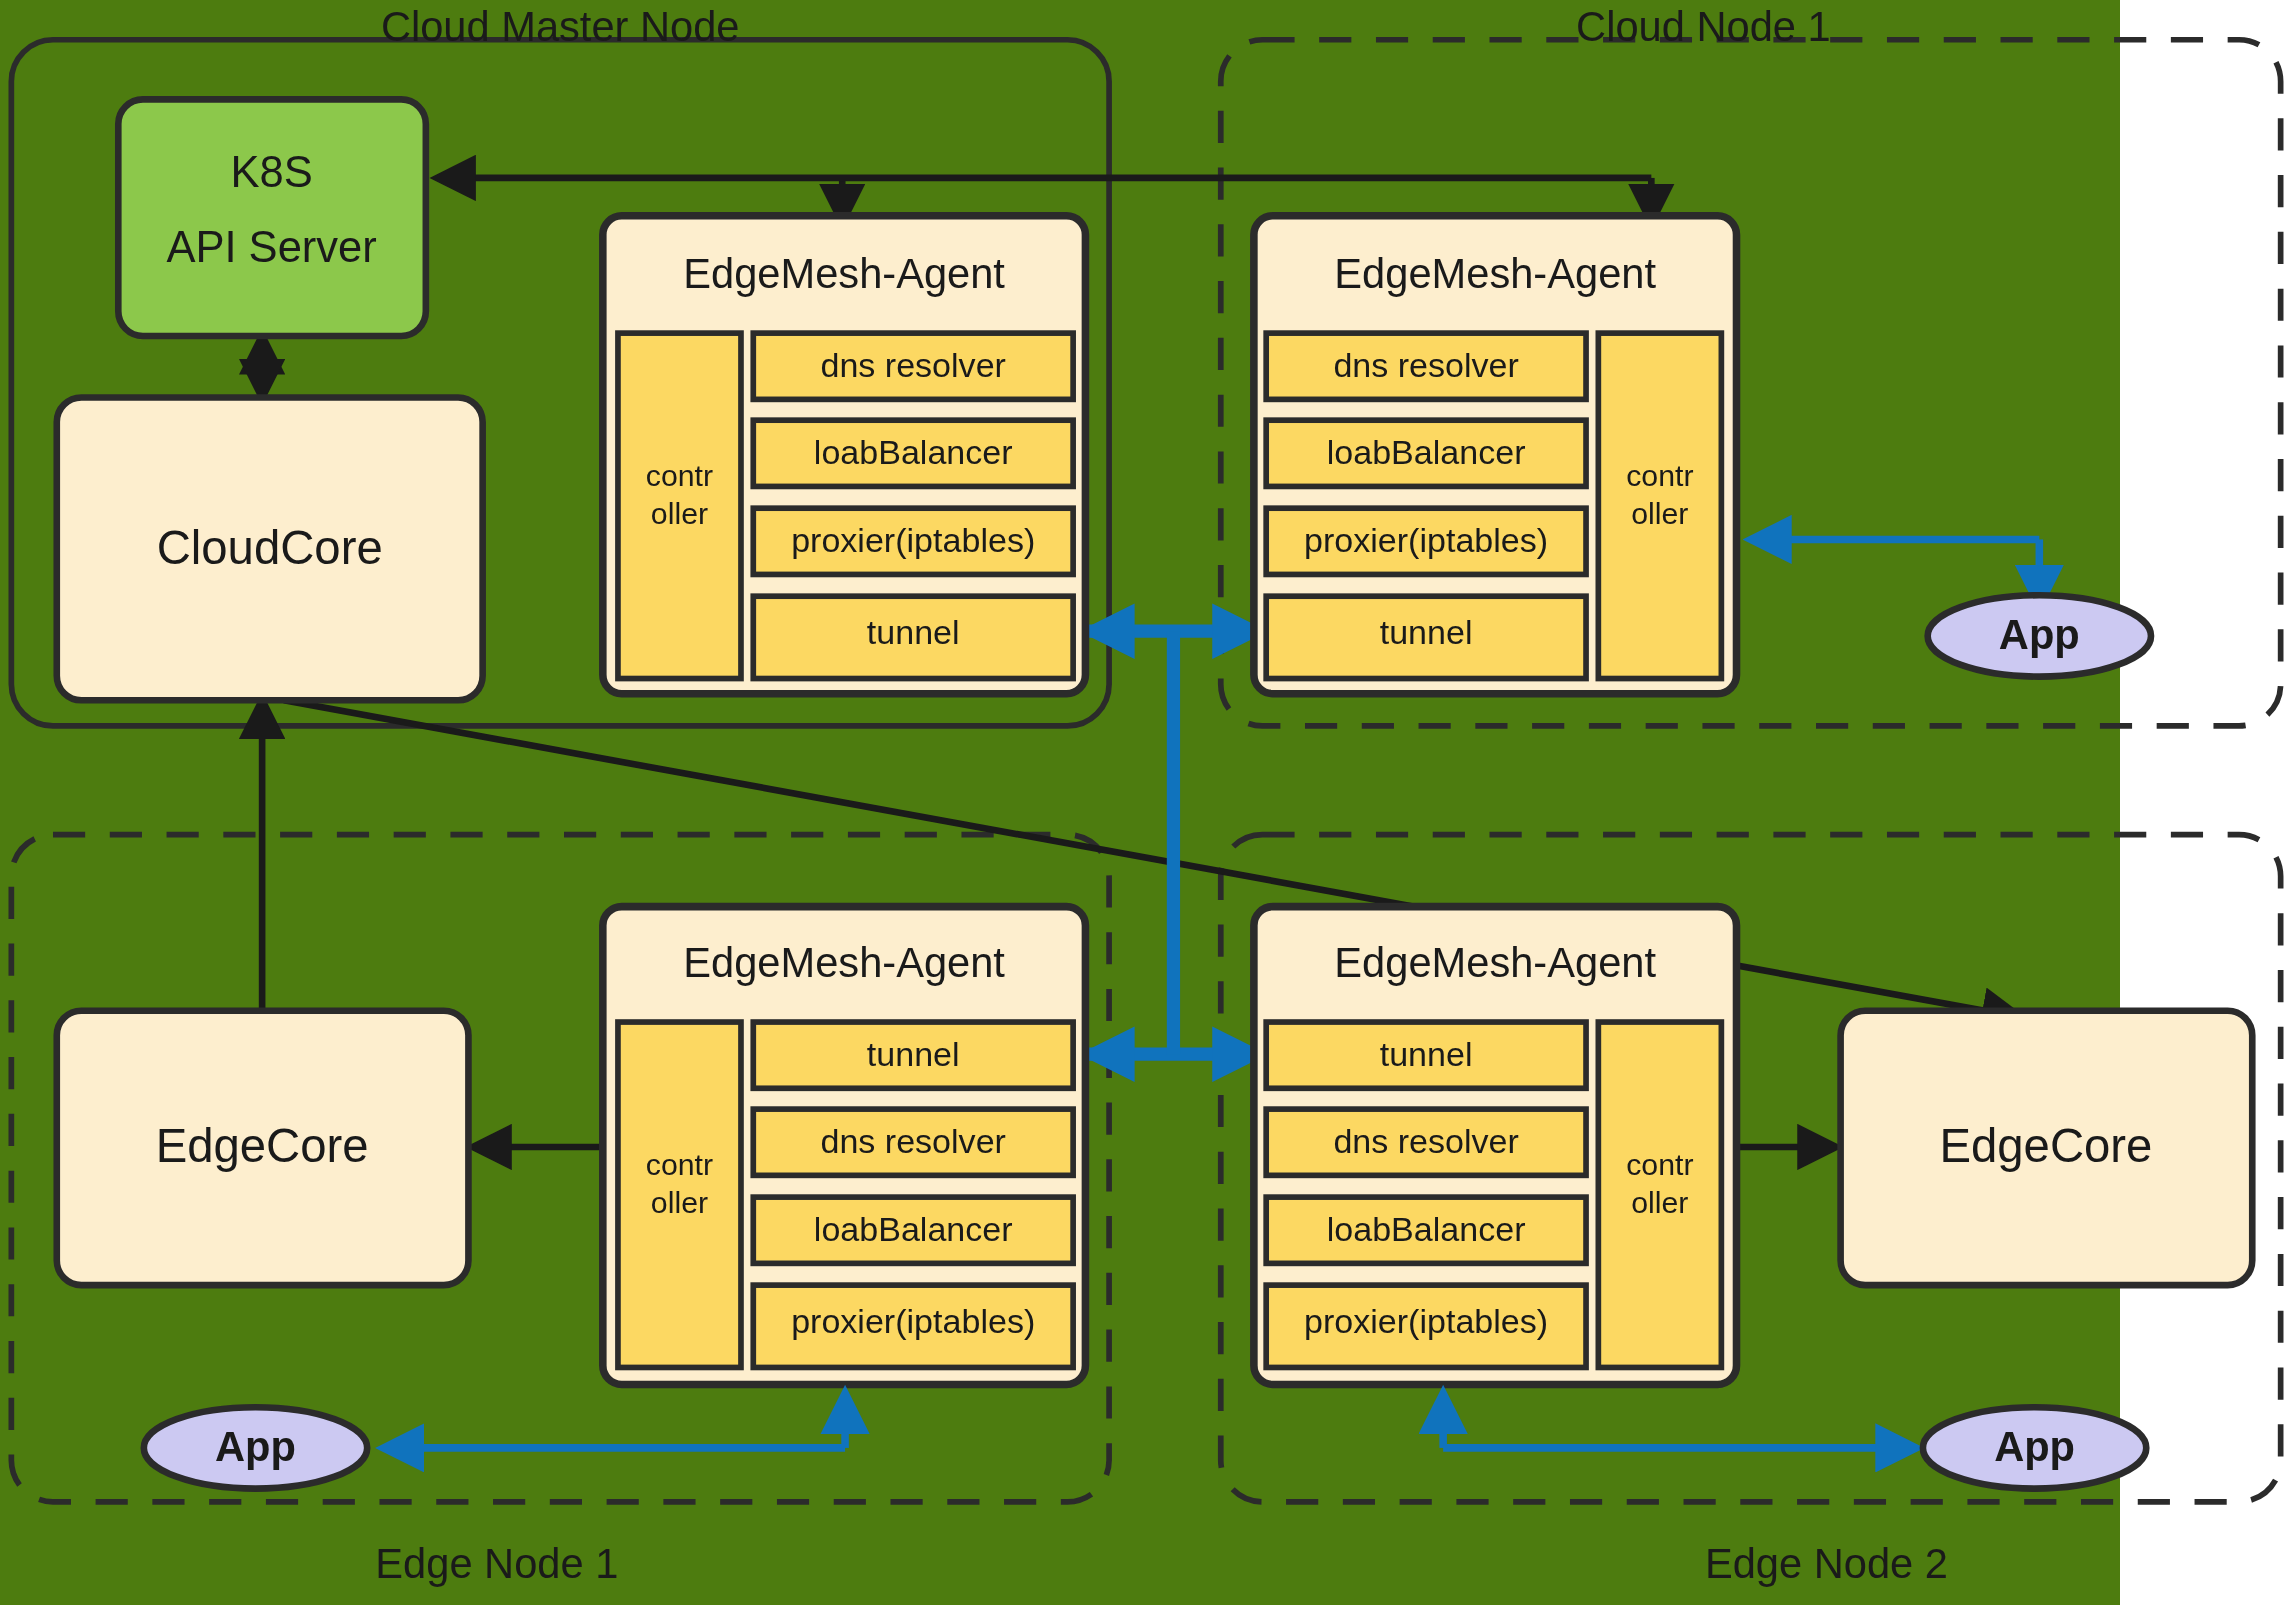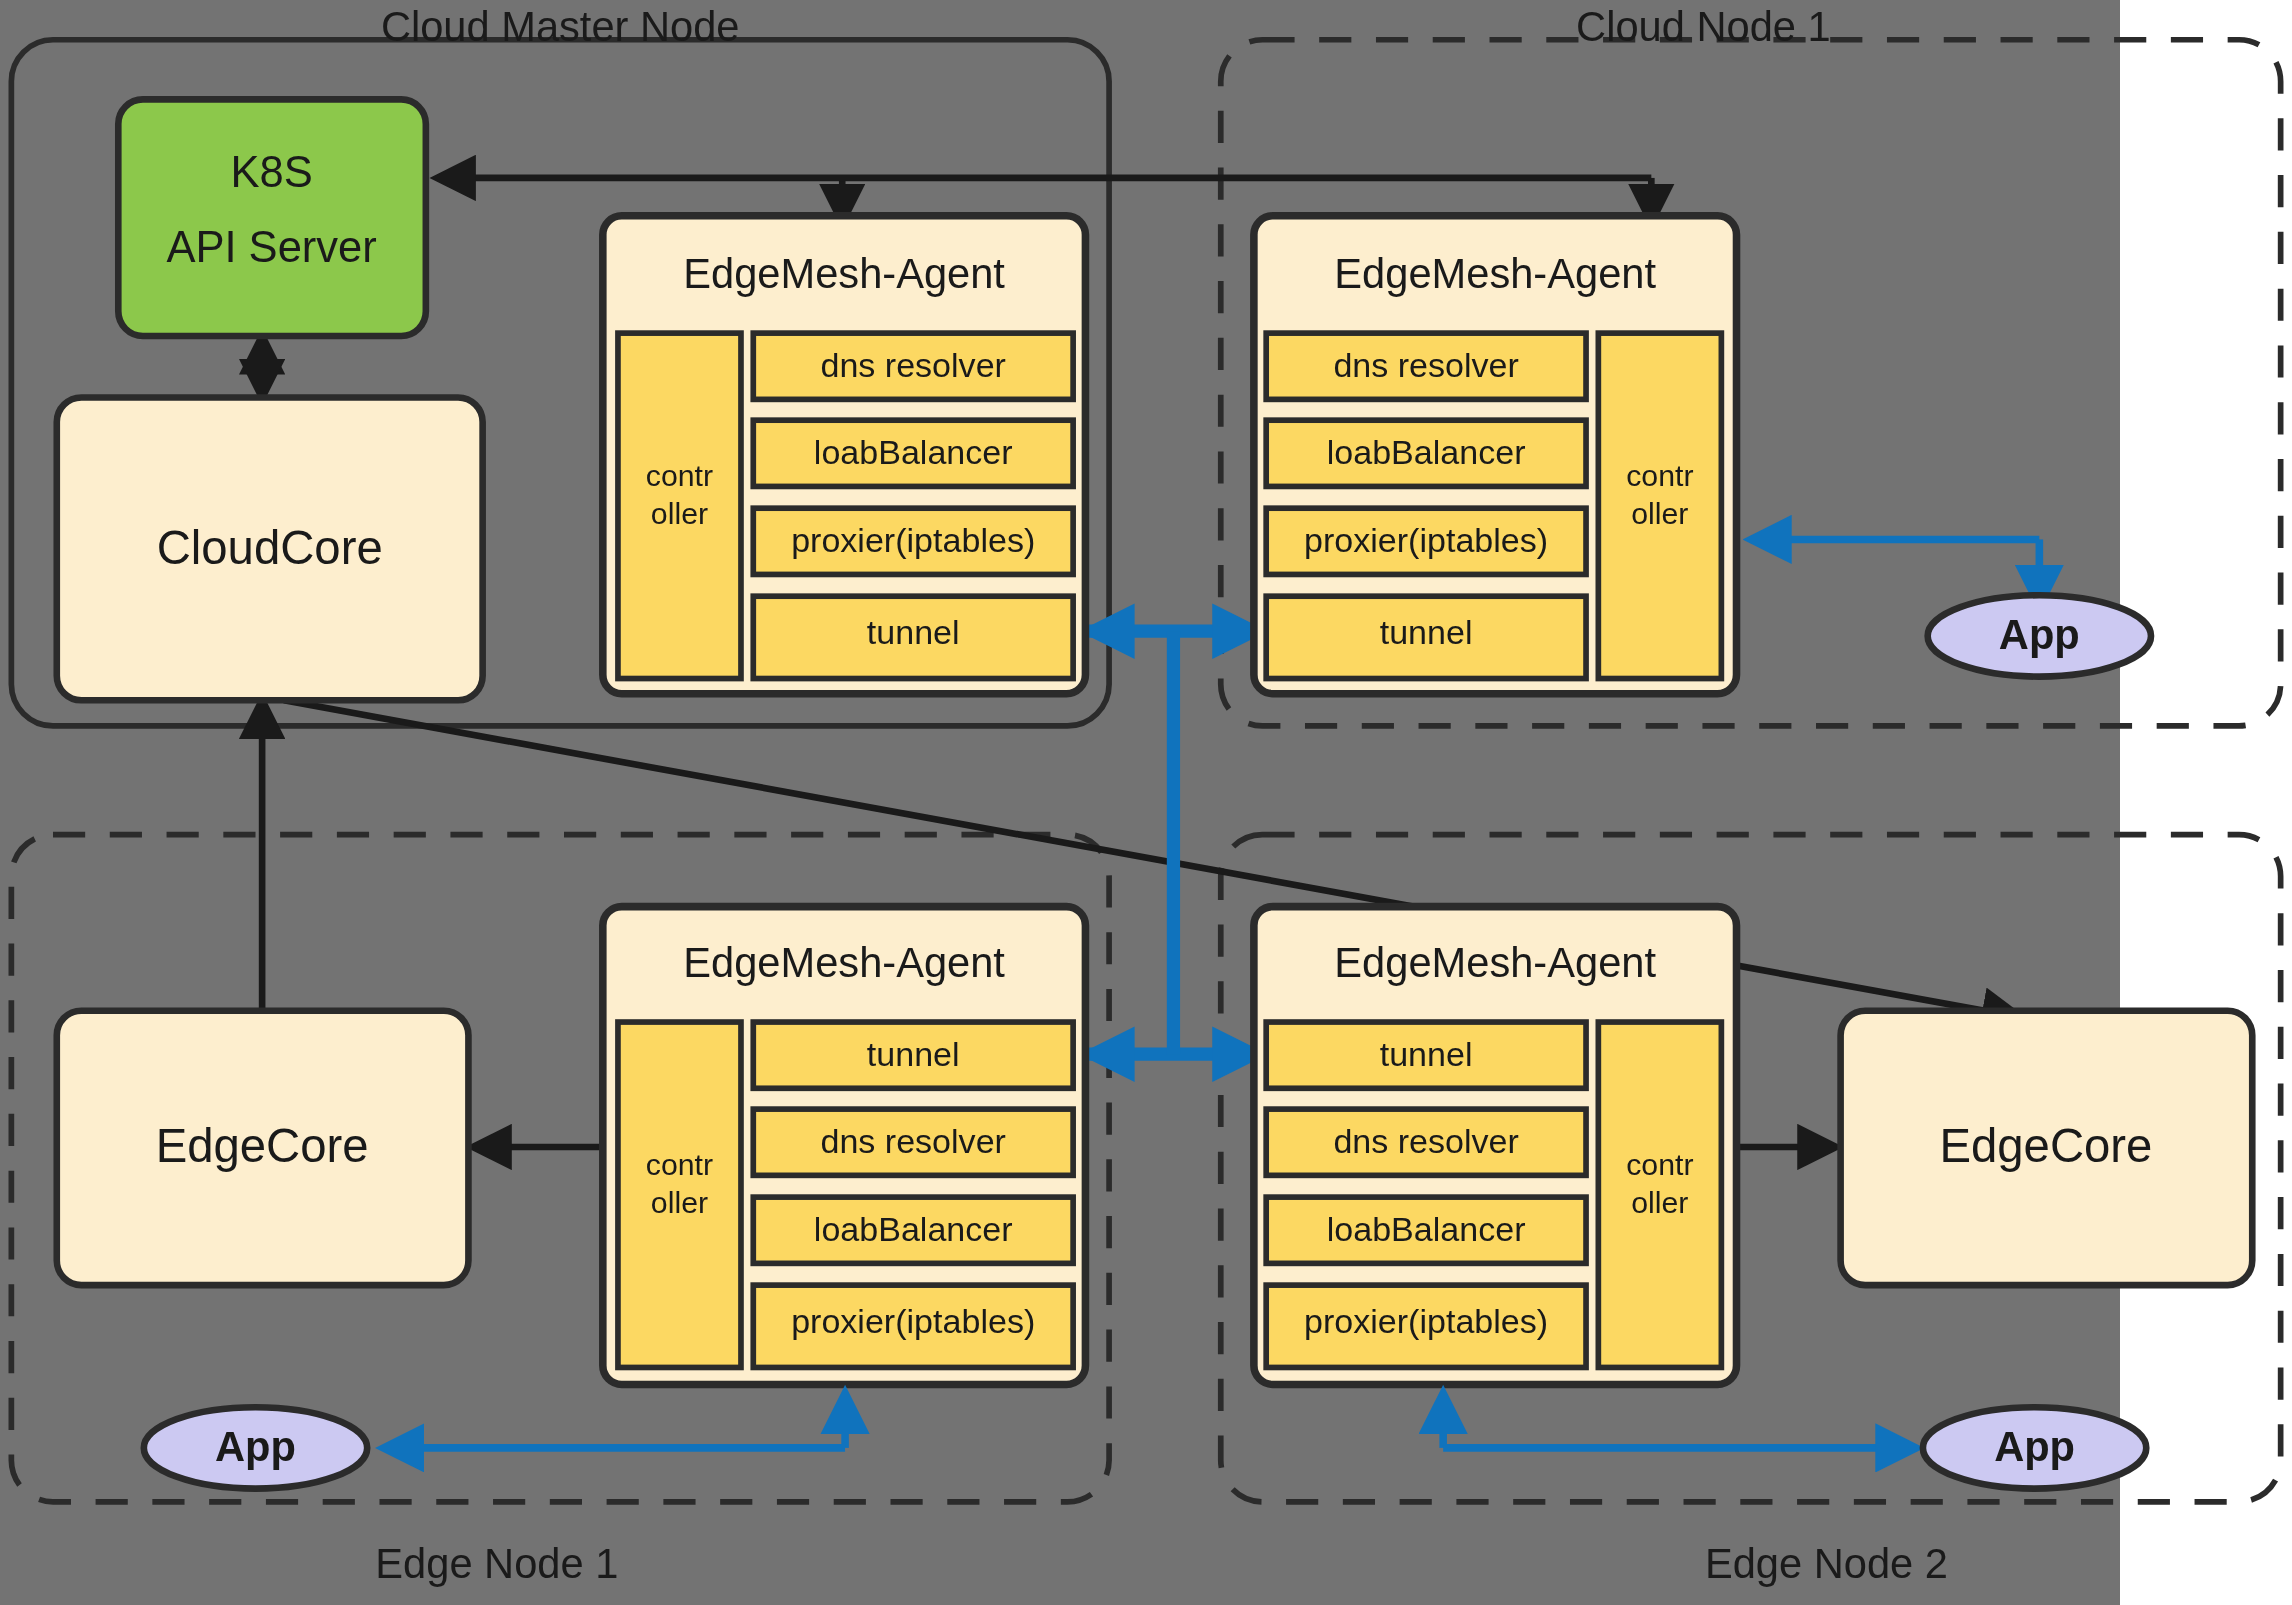--- a/index.html
+++ b/index.html
@@ -4,21 +4,21 @@
 <style>
   html, body {
     margin: 0;
     padding: 0;
     background: #ffffff;
   }
   #stage {
     position: relative;
     width: 2120px;
     height: 1605px;
-    background: #737373;
+    background: #4d7c0f;
     font-family: "Liberation Sans", sans-serif;
   }
   svg.diagram {
     position: absolute;
     left: 0;
     top: 0;
     width: 2292px;
     height: 1605px;
   }
   .group-title {

